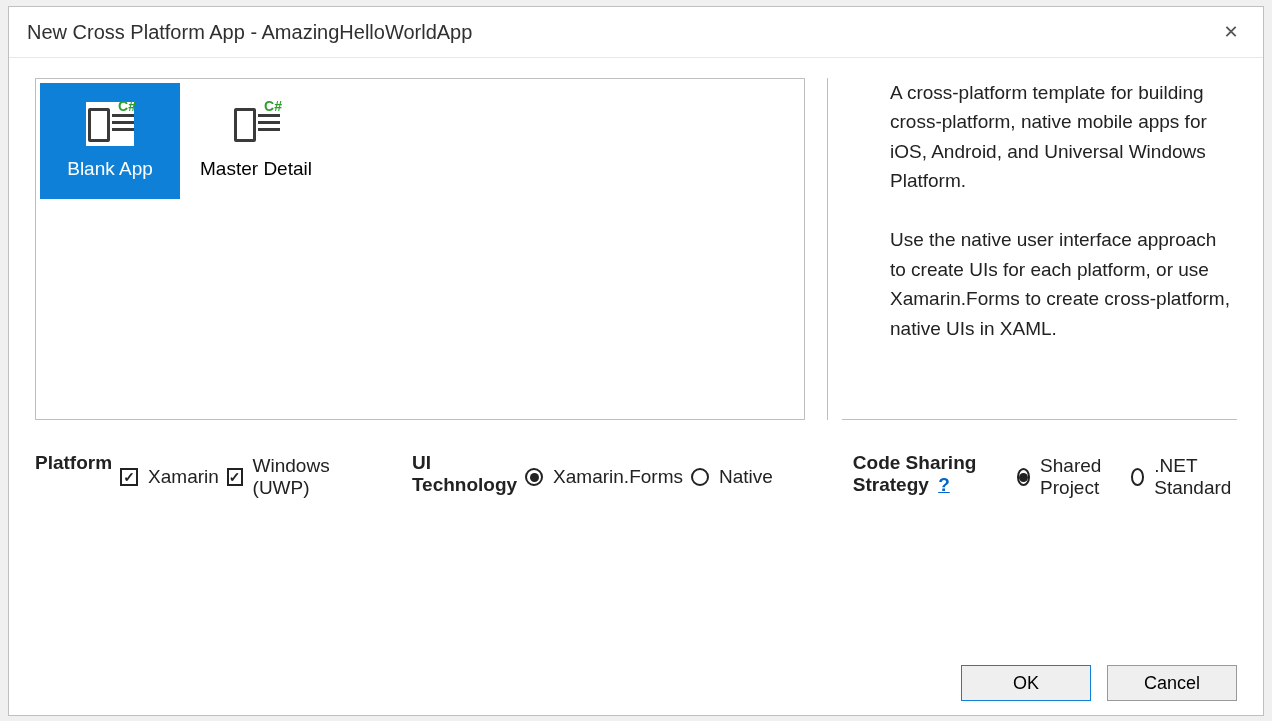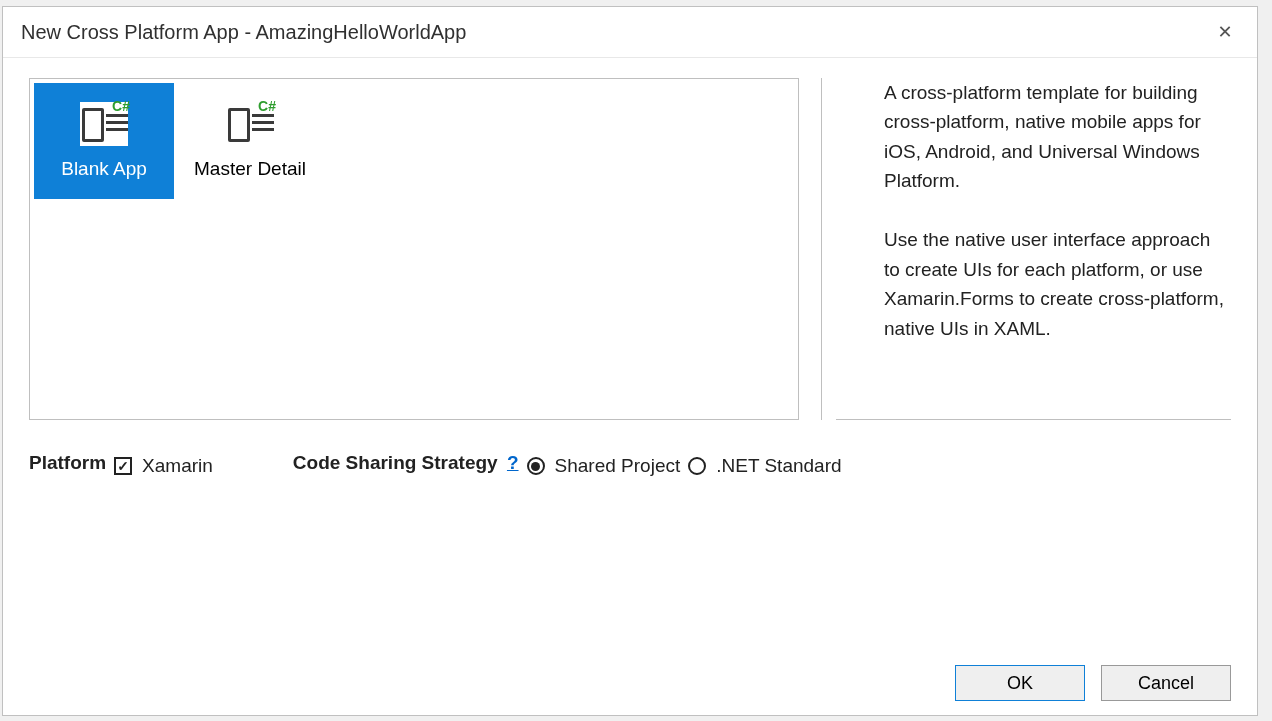--- a/index.html
+++ b/index.html
@@ -6,21 +6,21 @@
     body {
       font-family: "Segoe UI", Tahoma, sans-serif;
       background: #f0f0f0;
       width: 1272px;
       height: 721px;
       overflow: hidden;
       position: relative;
     }
     .dialog {
       position: absolute;
-      left: 2px;
+      left: 8px;
       top: 6px;
       width: 1256px;
       height: 710px;
       background: #fff;
       border: 1px solid #c0c0c0;
       display: flex;
       flex-direction: column;
     }
     .titlebar {
       height: 50px;
@@ -235,22 +235,37 @@
       </div>
     </div>
 
     <div class="options">
       <div class="opt-col">
         <div class="opt-heading">Platform</div>
         <div class="opt-row">
           <span class="checkbox checked"></span>
           <span>Xamarin</span>
         </div>
-      </div>
-
+        <div class="opt-row">
+          <span class="checkbox checked"></span>
+          <span>Windows (UWP)</span>
+        </div>
+      </div>
+
+      <div class="opt-col">
+        <div class="opt-heading">UI Technology</div>
+        <div class="opt-row">
+          <span class="radio checked"></span>
+          <span>Xamarin.Forms</span>
+        </div>
+        <div class="opt-row">
+          <span class="radio"></span>
+          <span>Native</span>
+        </div>
+      </div>
 
       <div class="opt-col">
         <div class="opt-heading">
           <span>Code Sharing Strategy</span>
           <span class="help-link">?</span>
         </div>
         <div class="opt-row">
           <span class="radio checked"></span>
           <span>Shared Project</span>
         </div>

